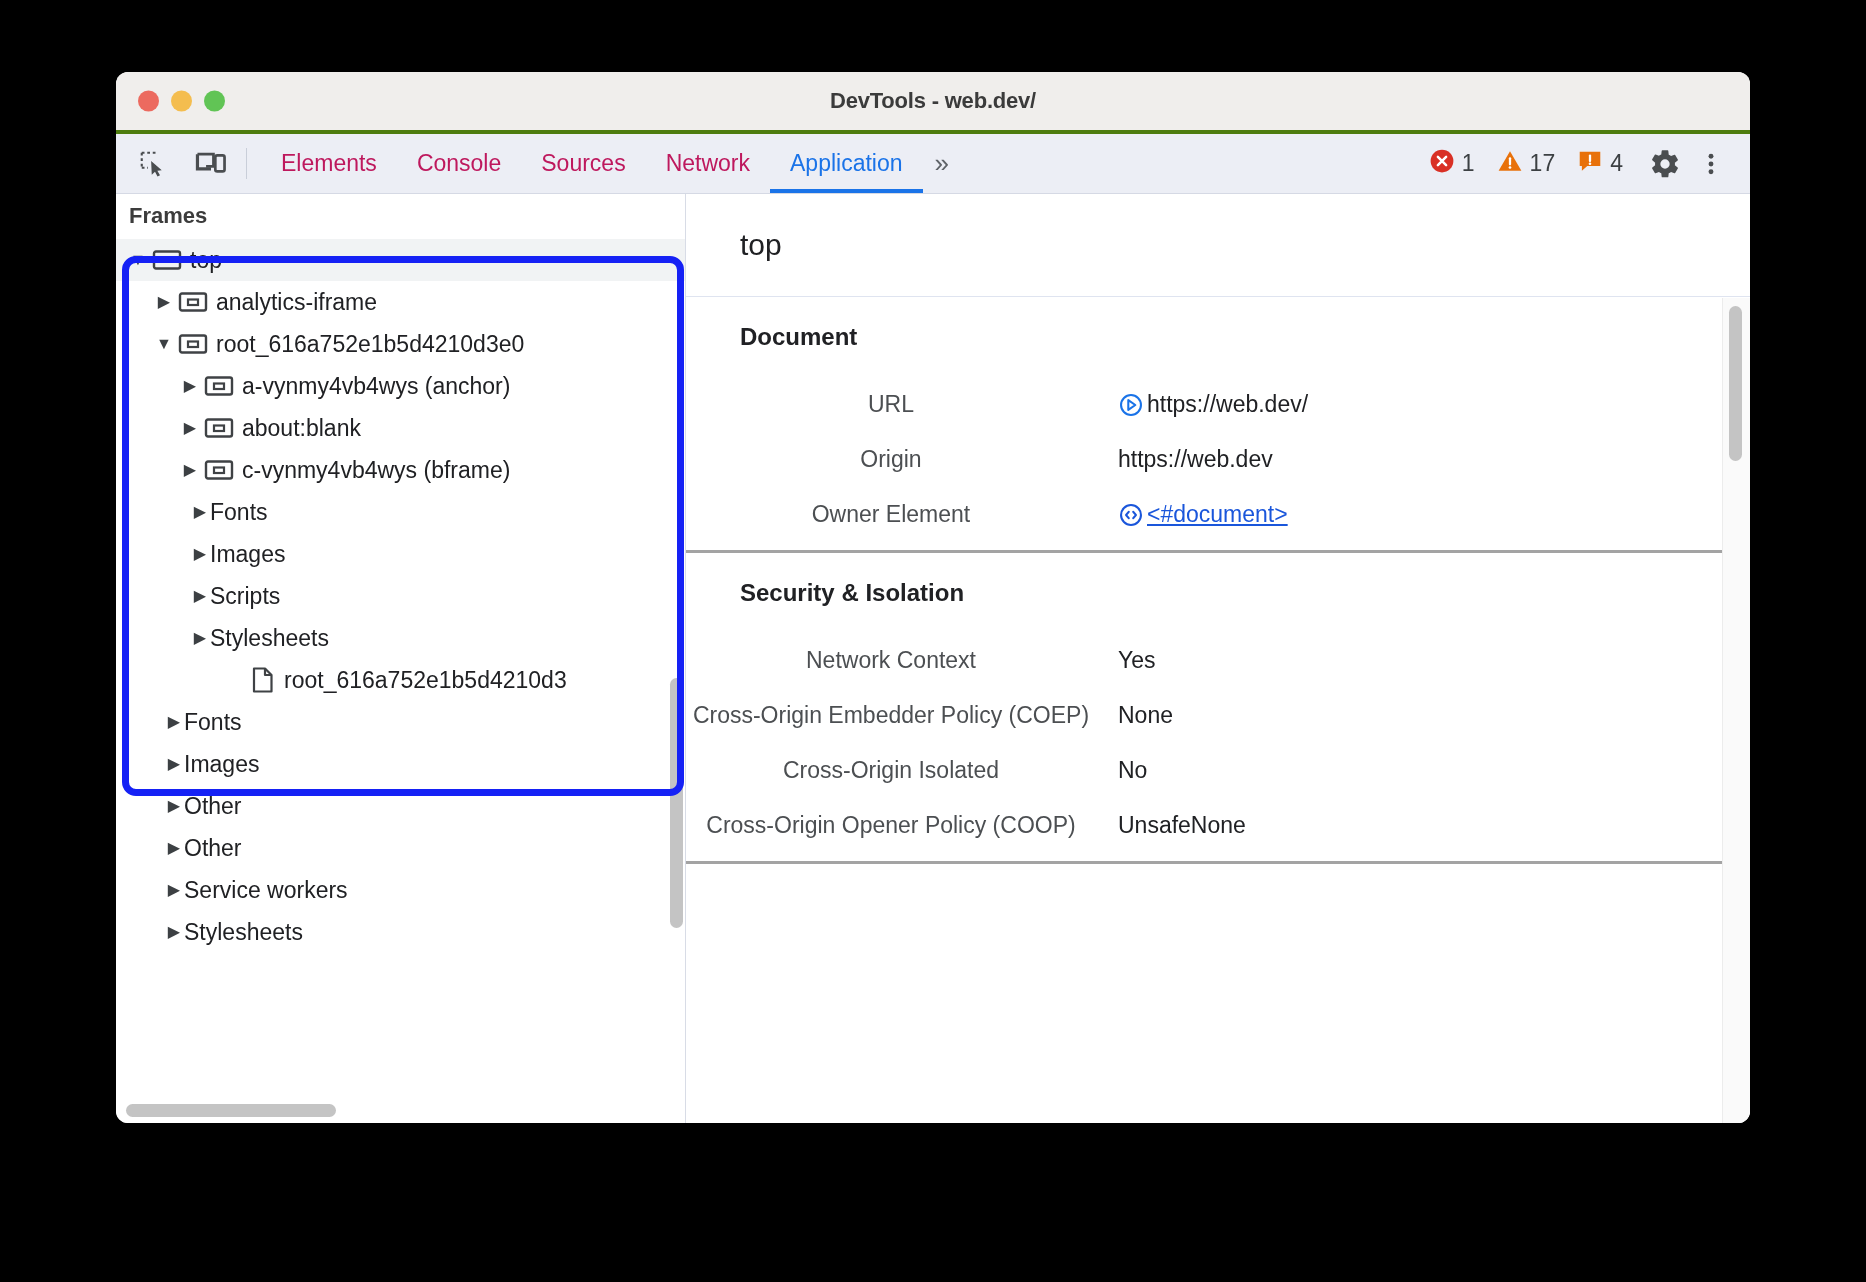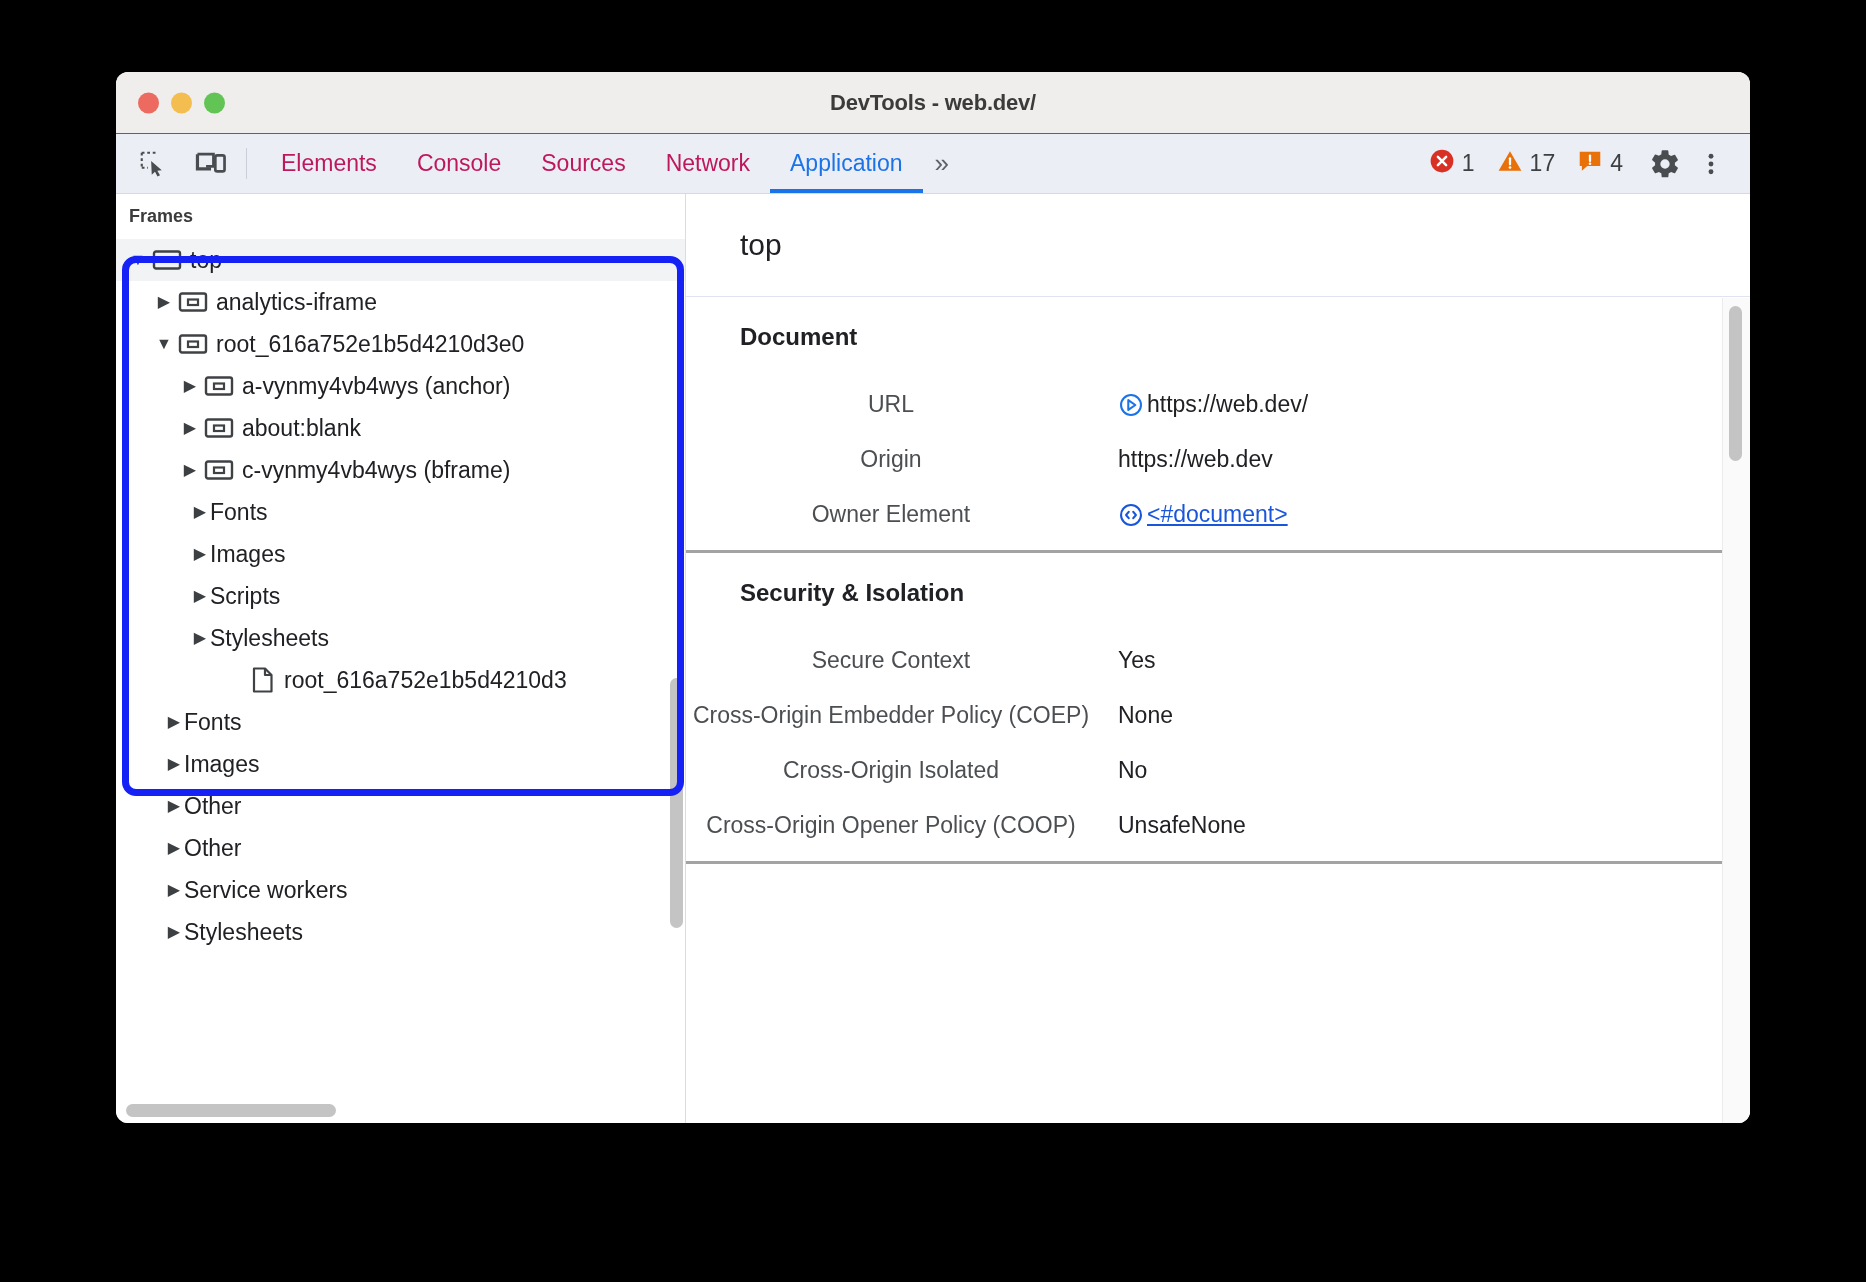--- a/index.html
+++ b/index.html
@@ -18,21 +18,21 @@
     border-radius: 12px;
     overflow: hidden;
     box-shadow: 0 2px 18px rgba(0,0,0,0.35);
   }
 
   
   #titlebar {
     position: relative;
     height: 62px;
     background: #f0eeec;
-    border-bottom: 1px solid #4d7c0f;
+    border-bottom: 4px solid #4d7c0f;
   }
   #traffic {
     position: absolute;
     left: 22px; top: 50%;
     transform: translateY(-50%);
     display: flex;
     gap: 12px;
   }
   .light { width: 21px; height: 21px; border-radius: 50%; }
   .light.red    { background: #ec6a5f; }
@@ -134,21 +134,21 @@
     background: #ffffff;
     border-right: 1px solid #d8dce6;
     display: flex;
     flex-direction: column;
   }
   #frames-header {
     height: 44px;
     display: flex;
     align-items: center;
     padding-left: 13px;
-    font-size: 18px;
+    font-size: 22px;
     font-weight: bold;
     color: #3c3c3c;
   }
   #tree-wrap {
     position: relative;
     flex: 1;
     overflow: hidden;
   }
   #tree {
     position: absolute;
@@ -531,21 +531,21 @@
         <path d="M14 9 L16.6 12 L14 15" fill="none" stroke="#1a56db" stroke-width="1.8" stroke-linecap="round" stroke-linejoin="round"></path>
       </svg>
                 </span>
                 <a href="#">&lt;#document&gt;</a>
               </div>
             </div>
           </div>
           <div class="section">
             <div class="section-title">Security &amp; Isolation</div>
             <div class="row">
-              <div class="row-label">Secure Context</div>
+              <div class="row-label">Network Context</div>
               <div class="row-value">
                 <span>Yes</span>
               </div>
             </div>
             <div class="row">
               <div class="row-label">Cross-Origin Embedder Policy (COEP)</div>
               <div class="row-value">
                 <span>None</span>
               </div>
             </div>

